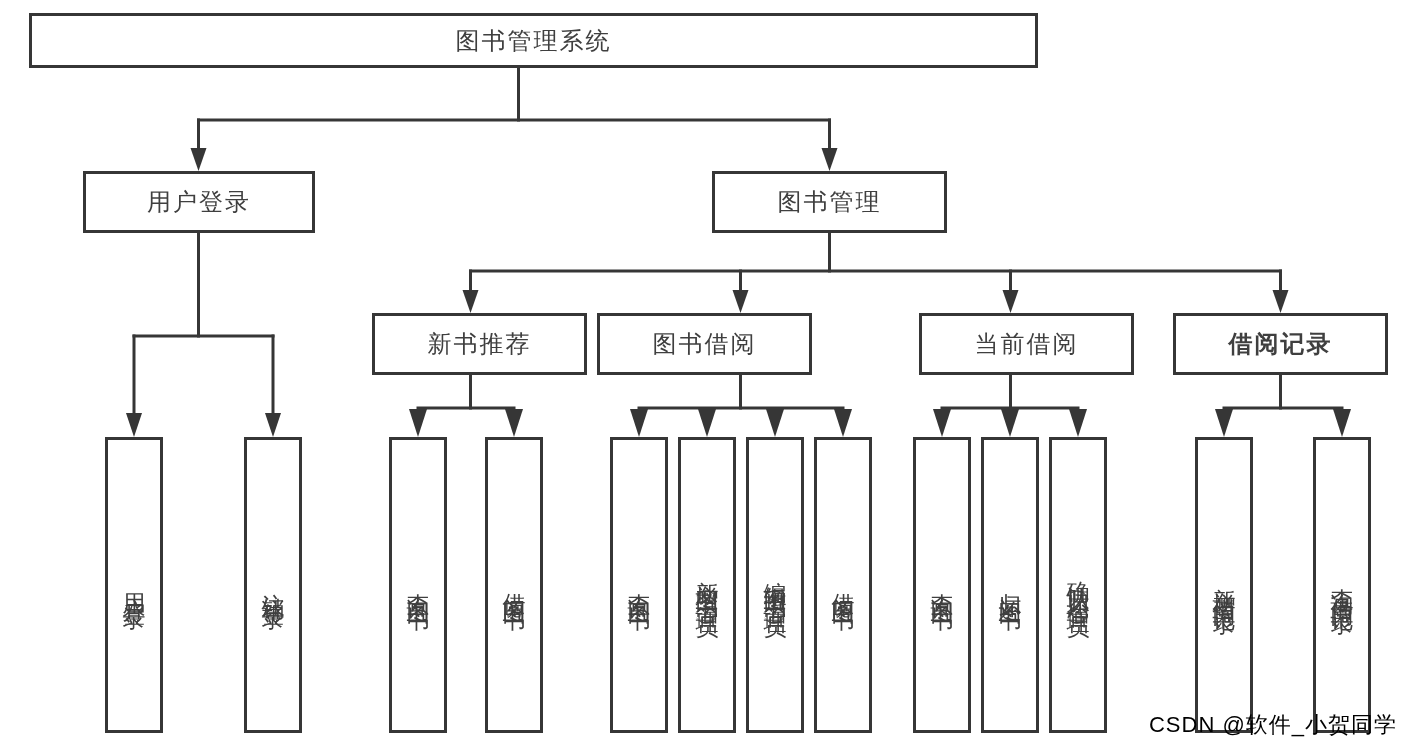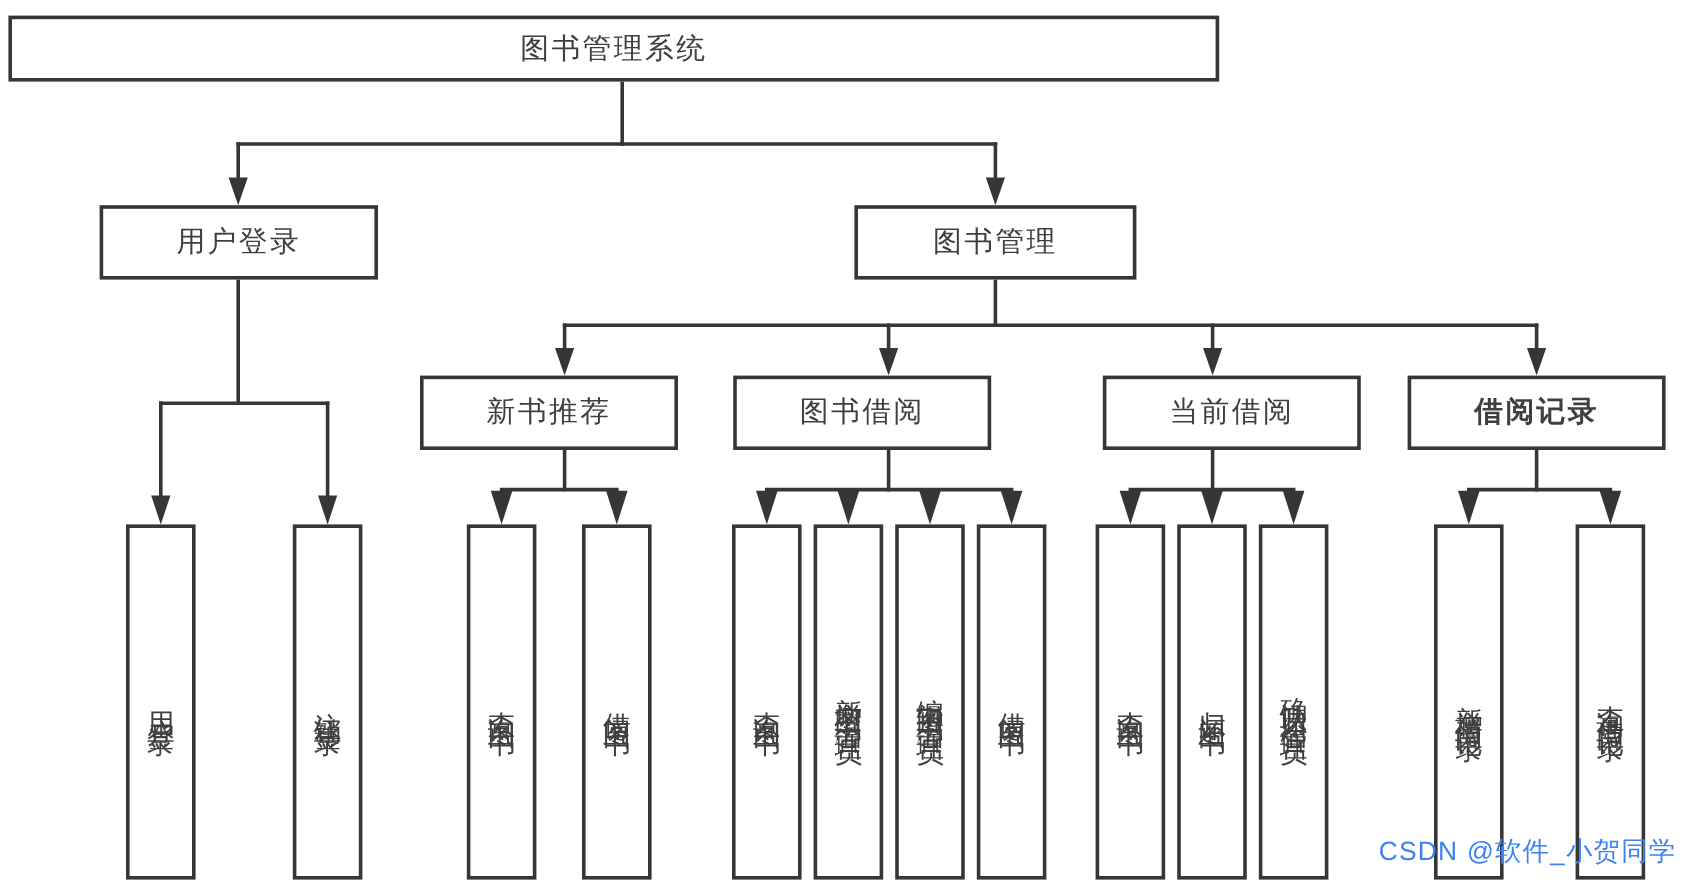--- a/index.html
+++ b/index.html
@@ -40,47 +40,47 @@
   }
   .vlabel {
     writing-mode: vertical-rl;
     text-orientation: mixed;
     font-size: 23px;
     letter-spacing: 5px;
     line-height: 1;
     white-space: nowrap;
   }
   
-  .n-root            { left: 7px;   top: 13px;  width: 1009px; height: 55px; }
+  .n-root            { left: 29px;   top: 13px;  width: 1009px; height: 55px; }
   
   .n-user-login      { left: 83px;   top: 171px; width: 232px;  height: 62px; }
   .n-book-mgmt       { left: 712px;  top: 171px; width: 235px;  height: 62px; font-family: Liberation Serif, serif; }
   
   .lv3               { top: 313px; width: 215px; height: 62px; }
-  .n-new-book        { left: 350px; justify-content: center; }
-  .n-book-borrow     { left: 611px; }
+  .n-new-book        { left: 372px; justify-content: center; }
+  .n-book-borrow     { left: 597px; }
   .n-current-borrow  { left: 903px; margin-left: 16px; }
   .n-borrow-record   { left: 1173px; font-weight: bold; }
   
   .leaf              { top: 437px; width: 58px; height: 296px; }
   .n-a1 { left: 105px; }  .n-a2 { left: 244px; }
   .n-b1 { left: 389px; }  .n-b2 { left: 485px; }
   .n-c1 { left: 610px; }  .n-c2 { left: 678px; }
   .n-c3 { left: 746px; }  .n-c4 { left: 814px; }
   .n-d1 { left: 913px; }  .n-d2 { left: 981px; }
   .n-d3 { left: 1049px; }
   .n-e1 { left: 1195px; } .n-e2 { left: 1313px; }
   
   .watermark {
     position: absolute;
     right: 8px;
-    bottom: 22px;
+    bottom: 7px;
     z-index: 3;
     font-size: 22px;
-    color: #3b82f6;
+    color: #000000;
     letter-spacing: 1px;
     white-space: nowrap;
   }
 </style>
 </head>
 <body>
 
 <div id="stage">
 
   <svg id="connectors" width="1405" height="747" viewBox="0 0 1405 747" xmlns="http://www.w3.org/2000/svg">

